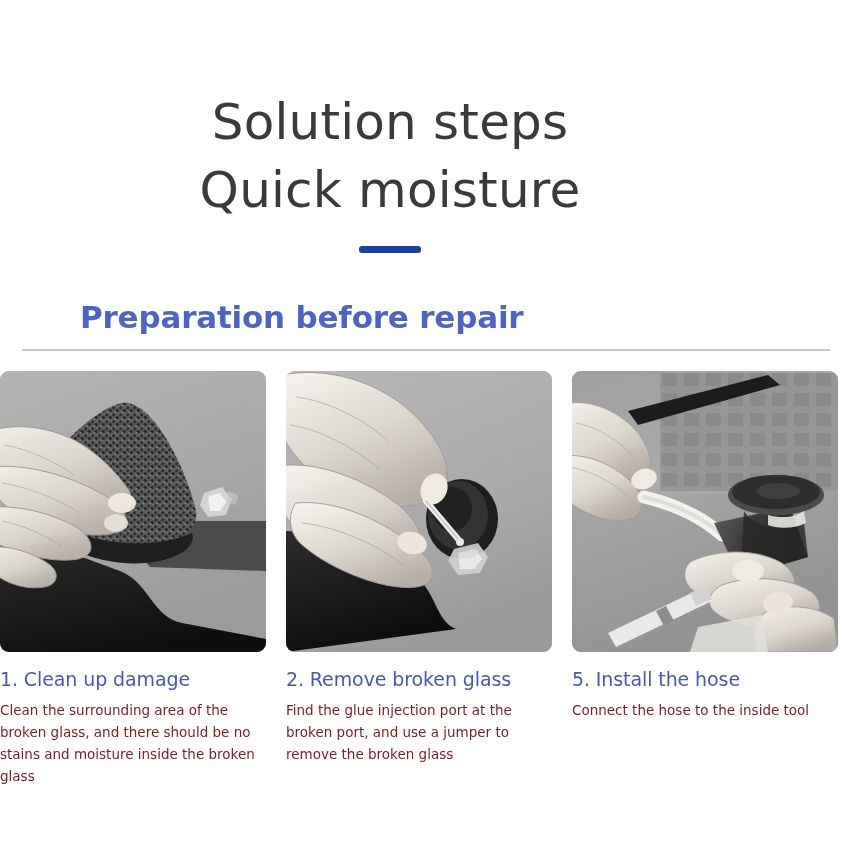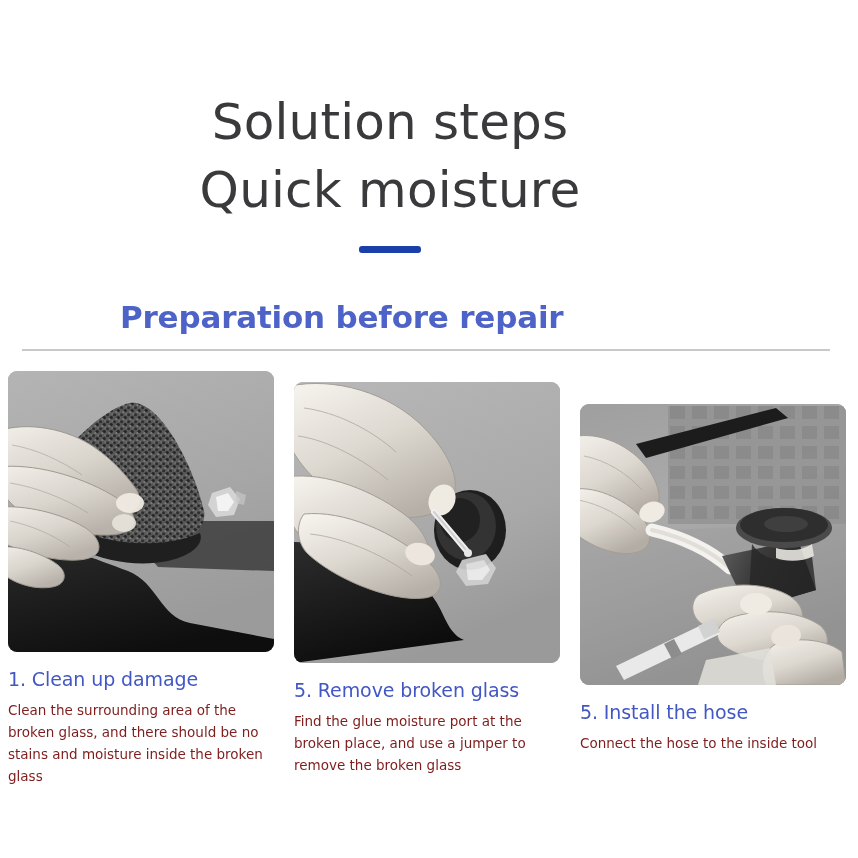--- a/index.html
+++ b/index.html
@@ -44,42 +44,42 @@
   .title-divider {
     width: 62px;
     height: 7px;
     border-radius: 3px;
     background: #1a3fa8;
   }
 
   
   .section-title {
     margin-top: 46px;
-    padding-left: 120px;
+    padding-left: 80px;
     font-family: "DejaVu Sans", sans-serif;
     font-size: 31px;
     font-weight: 700;
     color: #4e63c8;
     letter-spacing: -0.2px;
     white-space: nowrap;
   }
   .section-rule {
     margin: 14px 0 0 22px;
     width: 808px;
     height: 2px;
     background: #c9c9c9;
   }
 
   
   .steps {
     margin-top: 20px;
-    padding: 0 8px;
+    padding: 0 0;
     display: flex;
     gap: 20px;
-    align-items: center;
+    align-items: flex-start;
   }
   .step {
     width: 266px;
     flex: 0 0 266px;
   }
 
   .photo {
     width: 266px;
     height: 281px;
     border-radius: 9px;
@@ -237,22 +237,22 @@
             <path d="M140 130 L172 168" stroke="#cfcfcf" stroke-width="2" stroke-linecap="round"></path>
             <circle cx="174" cy="171" r="4" fill="#e8e8e8"></circle>
           </g>
 
           <g opacity="0.9">
             <path d="M168 178 L192 172 L202 186 L194 202 L172 204 L162 190 Z" fill="#d2d2d2"></path>
             <path d="M172 182 L190 178 L196 188 L188 198 L174 198 Z" fill="#f1f1f1"></path>
           </g>
         </svg>
       </div>
-      <div class="step-heading">5. Remove broken glass</div>
-      <div class="step-body">Find the glue moisture port at the broken place, and use a jumper to remove the broken glass</div>
+      <div class="step-heading">2. Remove broken glass</div>
+      <div class="step-body">Find the glue injection port at the broken port, and use a jumper to remove the broken glass</div>
     </div>
 
     <div class="step">
       <div class="photo">
         <svg viewBox="0 0 266 281" preserveAspectRatio="xMidYMid slice">
           <defs>
             <linearGradient id="p3bg" x1="0" y1="0" x2="0.3" y2="1">
               <stop offset="0%" stop-color="#9f9f9f"></stop>
               <stop offset="45%" stop-color="#ababab"></stop>
               <stop offset="100%" stop-color="#8f8f8f"></stop>

